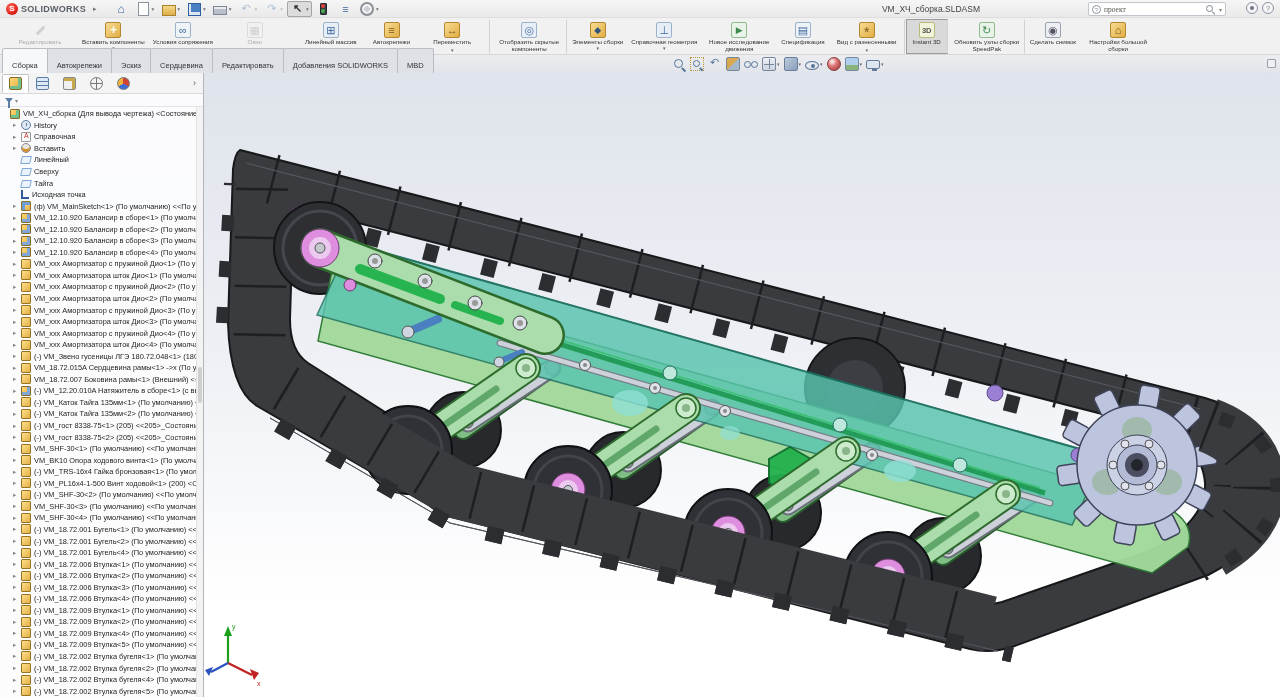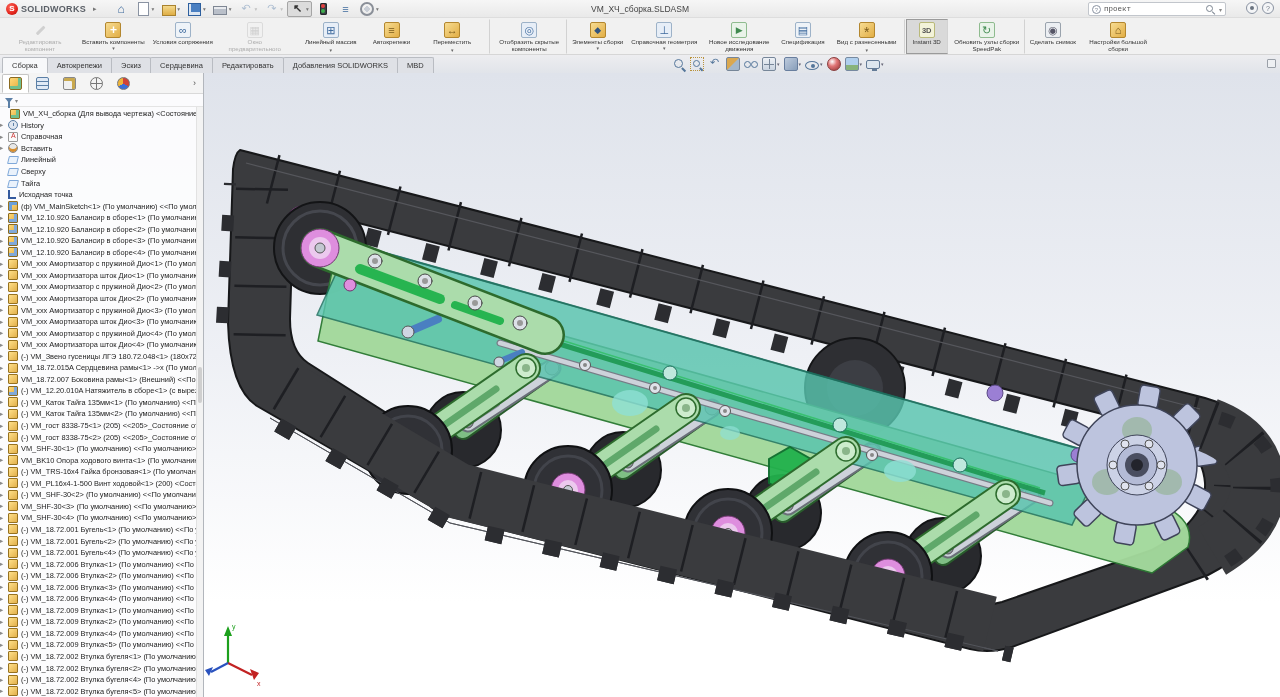--- a/index.html
+++ b/index.html
@@ -12,24 +12,24 @@
   .logo-mark{width:12px;height:12px;border-radius:50%;background:radial-gradient(circle at 38% 35%,#ff6a5e,#e2231a 60%,#9e130c);color:#fff;font-size:8px;font-weight:bold;display:flex;align-items:center;justify-content:center}
   .logo-text{font-size:9px;font-weight:bold;color:#5a5f66;letter-spacing:.3px}
   .menu-expand{font-size:7px;color:#777;margin-left:4px}
   .qat{display:flex;align-items:center;margin-left:14px;gap:1px}
   .qbtn{height:16px;display:flex;align-items:center;padding:0 2px;border-radius:2px;border:1px solid transparent}
   .qbtn.active{background:#dcdcdc;border-color:#a5a5a5}
   .qbtn.disabled{opacity:.38}
   .qicon{width:15px;height:15px;display:flex;align-items:center;justify-content:center;position:relative}
   .qcaret{display:none;font-size:5.5px;color:#777;margin-left:1px}
   .qbtn.caret .qcaret{display:inline}
-  .doc-title{position:absolute;left:300px;right:300px;text-align:center;font-size:8.5px;color:#444;pointer-events:none}
+  .doc-title{position:absolute;left:300px;right:300px;text-align:right;font-size:8.5px;color:#444;pointer-events:none}
   .search{position:absolute;right:54px;top:2px;width:138px;height:14px;background:#fff;border:1px solid #c2c6cc;border-radius:2px;display:flex;align-items:center;padding:0 3px;gap:3px}
   .search-scope{width:9px;height:9px;border:1px solid #8a93a2;border-radius:50%;color:#8a93a2;font-size:6px;line-height:8px;text-align:center;flex:none}
-  .search input{border:none;outline:none;flex:1;font-size:7.5px;color:#555;font-family:Liberation Mono, monospace;background:transparent;min-width:0}
+  .search input{border:none;outline:none;flex:1;font-size:7.5px;color:#555;font-family:Liberation Serif, serif;background:transparent;min-width:0}
   .mag{width:11px;height:11px;position:relative;flex:none}
   .mag::before{content:"";position:absolute;left:1px;top:1px;width:5px;height:5px;border:1.4px solid #7b8591;border-radius:50%}
   .mag::after{content:"";position:absolute;left:7.5px;top:7.5px;width:3.5px;height:1.4px;background:#7b8591;transform:rotate(45deg);transform-origin:left center}
   .tb-right{position:absolute;right:6px;top:2px;display:flex;gap:4px}
   .roundicon{width:12px;height:12px;border:1px solid #8a93a2;border-radius:50%;display:flex;align-items:center;justify-content:center;color:#6b7480;font-size:7px;background:#f4f5f7}
   .account-dot{width:4px;height:4px;border-radius:50%;background:#6b7480}
 
   
   .ribbon{height:37px;background:#f1f1f1;border-bottom:1px solid #d6d6d6;display:flex;align-items:stretch;padding:1px 2px 0;position:relative;z-index:6}
   .rbtn{display:flex;flex-direction:column;align-items:center;justify-content:flex-start;padding:1px 3px 0;max-width:76px;min-width:42px;border:1px solid transparent;border-radius:2px;position:relative}
@@ -85,21 +85,21 @@
   .qicon[data-icon="undo"]::before{content:"↶";font-size:11px;color:#3f6b9e}
   .qicon[data-icon="redo"]::before{content:"↷";font-size:11px;color:#3f6b9e}
   .qicon[data-icon="select"]::before{content:"↖";font-size:11px;font-weight:bold;color:#333}
   .qicon[data-icon="rebuild"]::before{content:"";width:7px;height:12px;background:#3b3f45;border-radius:2px;box-shadow:inset 0 0 0 1px #24272b}
   .qicon[data-icon="rebuild"]::after{content:"";position:absolute;left:5.5px;top:3px;width:4px;height:4px;border-radius:50%;background:#e34040;box-shadow:0 5px 0 #3fae4f}
   .qicon[data-icon="file-properties"]::before{content:"≡";font-size:11px;color:#3f6b9e}
   .qicon[data-icon="options"]::before{content:"";width:10px;height:10px;border:2px solid #8a8f98;border-radius:50%;background:radial-gradient(circle,#c9ced6 40%,transparent 41%)}
 
   
   .tabrow{height:18px;background:linear-gradient(#ededf0,#e1e4ea);display:flex;align-items:flex-end;position:relative;z-index:6}
-  .tab{font-size:7.5px;padding:3px 9px 3px;border:1px solid #b9bcc2;border-bottom:none;background:#dfe1e6;color:#333;margin-right:-1px;border-radius:2px 2px 0 0;white-space:nowrap}
+  .tab{font-size:7.5px;padding:12px 9px 3px;border:1px solid #b9bcc2;border-bottom:none;background:#dfe1e6;color:#333;margin-right:-1px;border-radius:2px 2px 0 0;white-space:nowrap}
   .tab.active{background:#f7f8fa;z-index:2}
   .headsup{position:absolute;left:672px;top:2px;display:flex;align-items:center;gap:4px}
   .hbtn{display:flex;align-items:center;gap:1px}
   .hcaret{display:none;font-size:5px;color:#667}
   .hbtn.caret .hcaret{display:inline}
   .hicon{width:14px;height:14px;position:relative;opacity:.9}
   .hicon[data-icon="zoom-fit"]::before{content:"";position:absolute;left:1.5px;top:1.5px;width:7px;height:7px;border:1.6px solid #456a92;border-radius:50%}
   .hicon[data-icon="zoom-fit"]::after{content:"";position:absolute;left:10px;top:10px;width:4.5px;height:1.7px;background:#456a92;transform:rotate(45deg);transform-origin:left center}
   .hicon[data-icon="zoom-area"]{border:1px dotted #b58a2a}
   .hicon[data-icon="zoom-area"]::before{content:"";position:absolute;left:2px;top:2px;width:5px;height:5px;border:1.5px solid #456a92;border-radius:50%}
@@ -135,21 +135,21 @@
   .picon[data-icon="configuration"]{background:#f0f0f0;border:1px solid #888;box-shadow:inset -3px 3px 0 #c9a94e}
   .picon[data-icon="dimxpert"]{border:1.5px solid #777;border-radius:50%;background:linear-gradient(#0000 45%,#777 45%,#777 55%,#0000 55%),linear-gradient(90deg,#0000 45%,#777 45%,#777 55%,#0000 55%)}
   .picon[data-icon="display"]{border-radius:50%;background:conic-gradient(#d04438 0 120deg,#3a6fd8 0 240deg,#eeb53a 0);border:1px solid #777}
   .pmore{margin-left:auto;font-size:9px;color:#555;padding-right:7px}
   .pmore::before{content:"›"}
   .filter{height:13px;border-bottom:1px solid #e4e4e4;display:flex;align-items:center;padding-left:5px;gap:2px;flex:none}
   .funnel{width:0;height:0;border-left:4px solid transparent;border-right:4px solid transparent;border-top:5px solid #5b7fa6;position:relative}
   .funnel::after{content:"";position:absolute;left:-1px;top:-2px;width:2px;height:7px;background:#5b7fa6}
   .fcaret{font-size:6px;color:#888}
   .tree{flex:1;overflow:hidden;padding-top:1px;position:relative}
-  .trow{display:flex;align-items:center;height:11.55px;white-space:nowrap}
+  .trow{display:flex;align-items:center;height:11.55px;padding-left:13px;white-space:nowrap}
   .trow.root{padding-left:2px}
   .arrow{width:8px;flex:none;visibility:hidden;color:#8a8a8a;font-size:6.5px}
   .arrow::before{content:"▸"}
   .arrow.a{visibility:visible}
   .ticon{width:10px;height:10px;flex:none;margin-right:3px;position:relative;border-radius:1px}
   .ticon[data-icon="asm"]{background:linear-gradient(135deg,#ffd977,#e0a93e);border:1px solid #8a6a20;box-shadow:inset -3px -3px 0 #6fbf8f}
   .ticon[data-icon="subasm"]{background:linear-gradient(135deg,#ffd977,#e0a93e);border:1px solid #8a6a20;box-shadow:inset -3px -3px 0 #7fa8d9}
   .ticon[data-icon="part"]{background:linear-gradient(135deg,#ffe08a,#e2b04a);border:1px solid #97721f}
   .ticon[data-icon="sketch"]{background:linear-gradient(135deg,#ffe08a,#e2b04a);border:1px solid #97721f;box-shadow:inset 3px 3px 0 #6a9fd8}
   .ticon[data-icon="plane"]{background:#eaf2fb;border:1px solid #7fa8d9;height:8px;margin-top:1px;transform:skewX(-14deg)}

